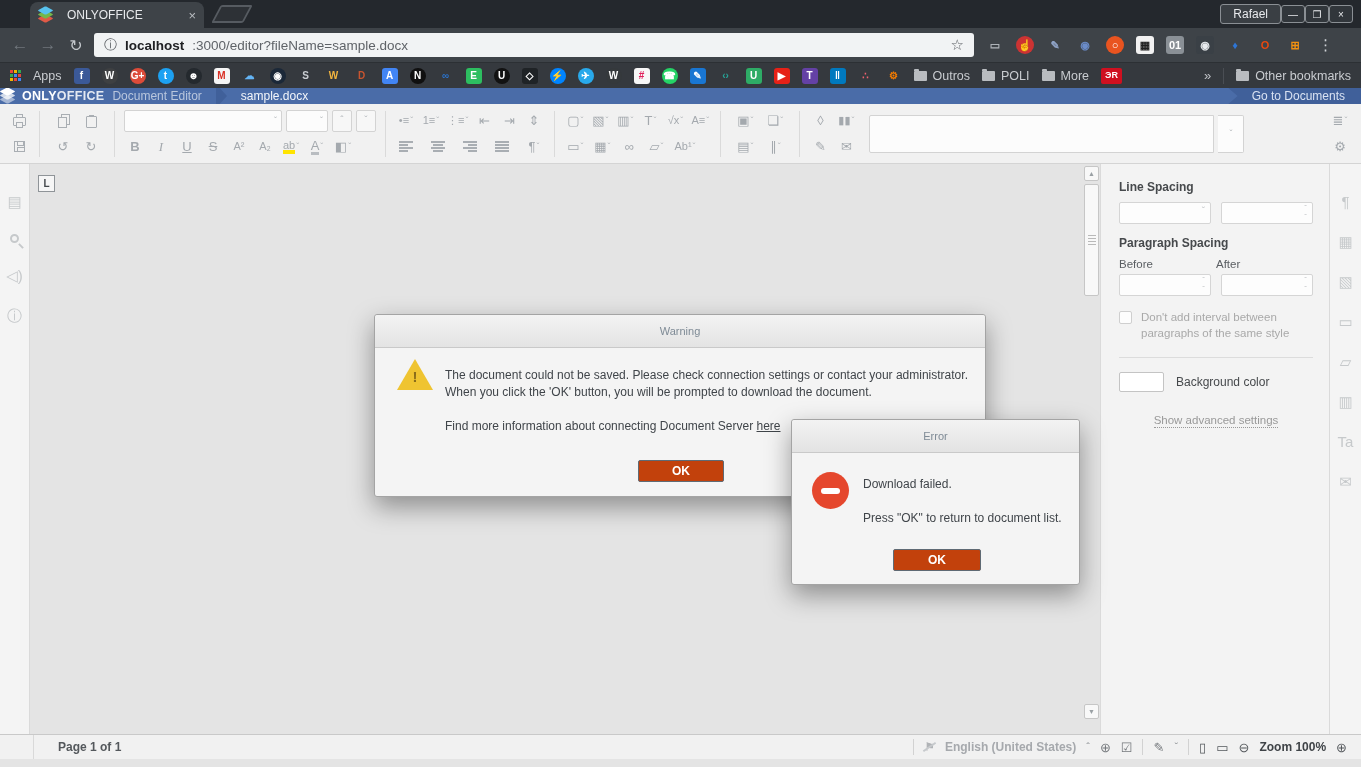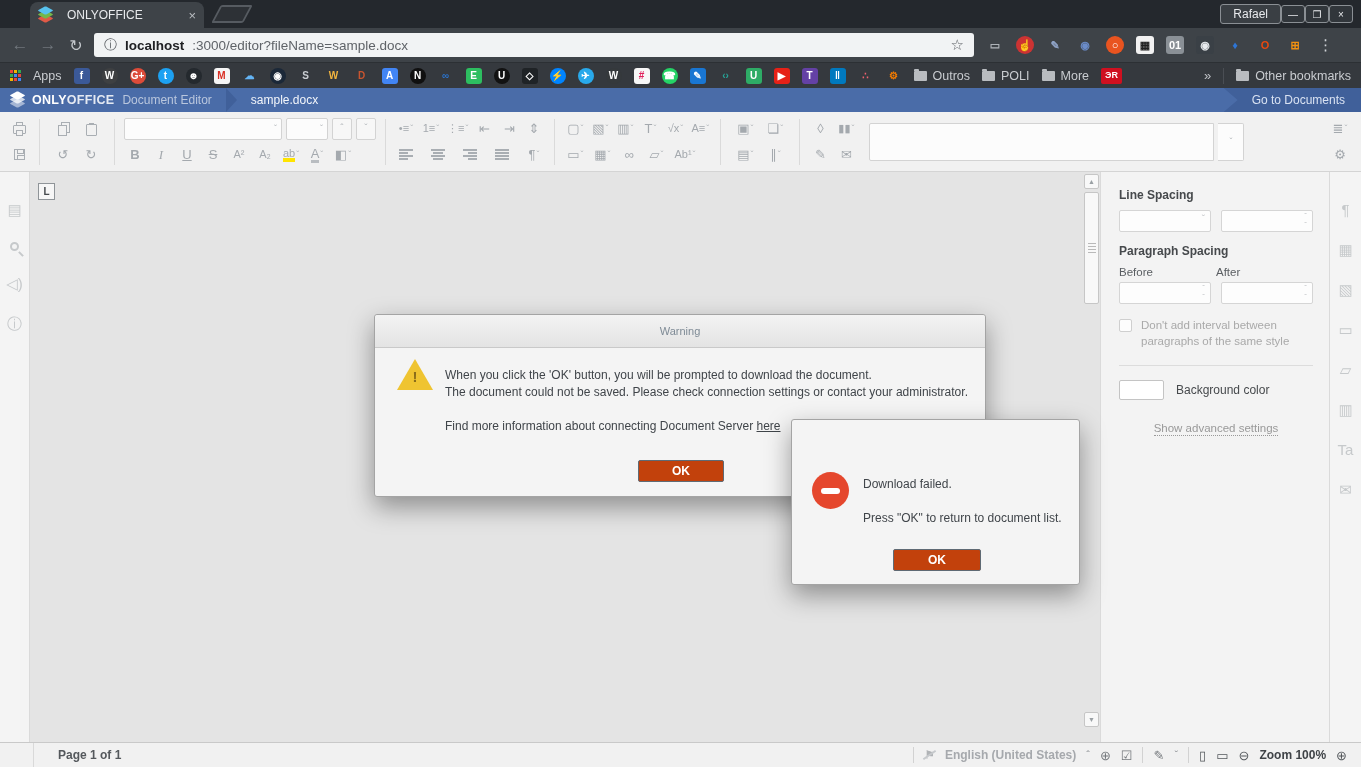--- a/index.html
+++ b/index.html
@@ -43,21 +43,21 @@
   .fav{flex:0 0 auto;width:16px;height:16px;border-radius:3px;display:flex;align-items:center;justify-content:center;font-size:10px;font-weight:bold;line-height:1}
   .bm-folder{display:flex;align-items:center;gap:6px;color:#c9ccd0;font-size:12.5px}
   .folder-ic{width:13px;height:10px;background:#b9bcc0;border-radius:1px;position:relative;display:inline-block}
   .folder-ic::before{content:"";position:absolute;top:-2px;left:0;width:5px;height:2px;background:#b9bcc0;border-radius:1px 1px 0 0}
   .fav.dr{width:21px;border-radius:2px;background:#cf1020;color:#fff;font-size:9px}
   .bm-spacer{flex:1}
   .bm-overflow{color:#c0c3c7;font-size:13px}
   .bm-div{width:1px;height:16px;background:#4a4e54}
 
   
-  .oo-header{position:relative;height:24px;background:#4a6ca8;display:flex;align-items:center;padding-left:10px;color:#fff;overflow:hidden}
+  .oo-header{position:relative;height:16px;background:#4a6ca8;display:flex;align-items:center;color:#fff;overflow:hidden}
   .oo-logo{width:16px;height:16px;position:relative;display:inline-block;margin-right:6px}
   .oo-logo i{position:absolute;left:2px;width:11px;height:11px;transform:scaleY(.55) rotate(45deg);border-radius:1px;background:#fff}
   .oo-logo i:nth-child(1){top:-2px;z-index:3}
   .oo-logo i:nth-child(2){top:2px;z-index:2;opacity:.75}
   .oo-logo i:nth-child(3){top:6px;z-index:1;opacity:.5}
   .oo-logo.color i:nth-child(1){background:#58c3ef;opacity:1}
   .oo-logo.color i:nth-child(2){background:#74b749;opacity:1}
   .oo-logo.color i:nth-child(3){background:#e05a47;opacity:1}
   .brand-a{font-weight:bold;font-size:12.5px;letter-spacing:.3px}
   .brand-b{font-weight:bold;font-size:12.5px;letter-spacing:.3px;opacity:.85}
@@ -618,29 +618,32 @@
   </div>
 
   <div class="dlg dlg-warning">
     <div class="dlg-hdr">
       <span class="dlg-title">Warning</span>
     </div>
     <div class="warn-icon">
         <span class="tri"></span>
       </div>
     <div class="warn-text">
+      <div>The document could not be saved. Please check connection settings or contact your administrator.</div>
       <div>When you click the 'OK' button, you will be prompted to download the document.</div>
-      <div>The document could not be saved. Please check connection settings or contact your administrator.</div>
       <div class="warn-info">
         <span>Find more information about connecting Document Server </span><span class="dlg-link">here</span>
       </div>
     </div>
     <div class="okbtn warn">OK</div>
   </div>
 
   <div class="dlg dlg-error">
+    <div class="dlg-hdr">
+      <span class="dlg-title">Error</span>
+    </div>
     <div class="err-icon"></div>
     <div class="err-l1">Download failed.</div>
     <div class="err-l2">Press "OK" to return to document list.</div>
     <div class="okbtn err">OK</div>
   </div>
 
 </div>
 
 </body></html>

